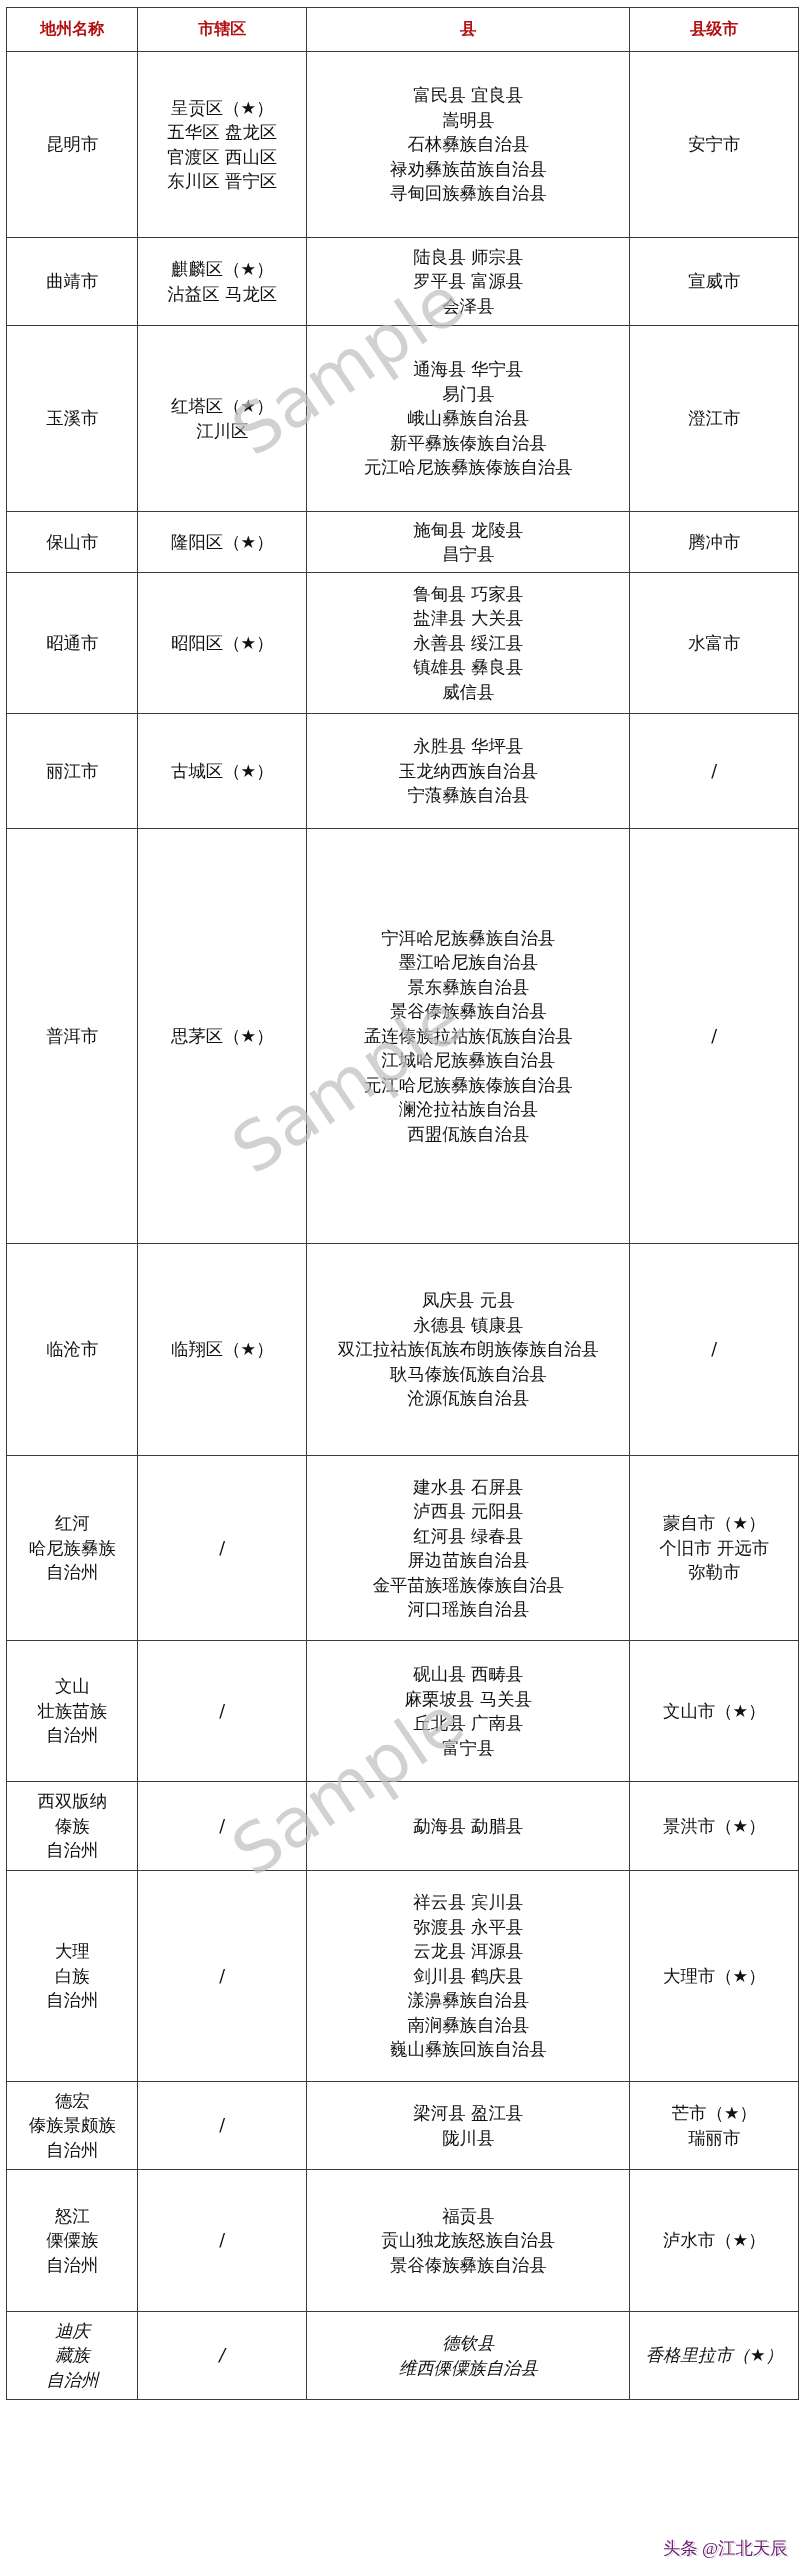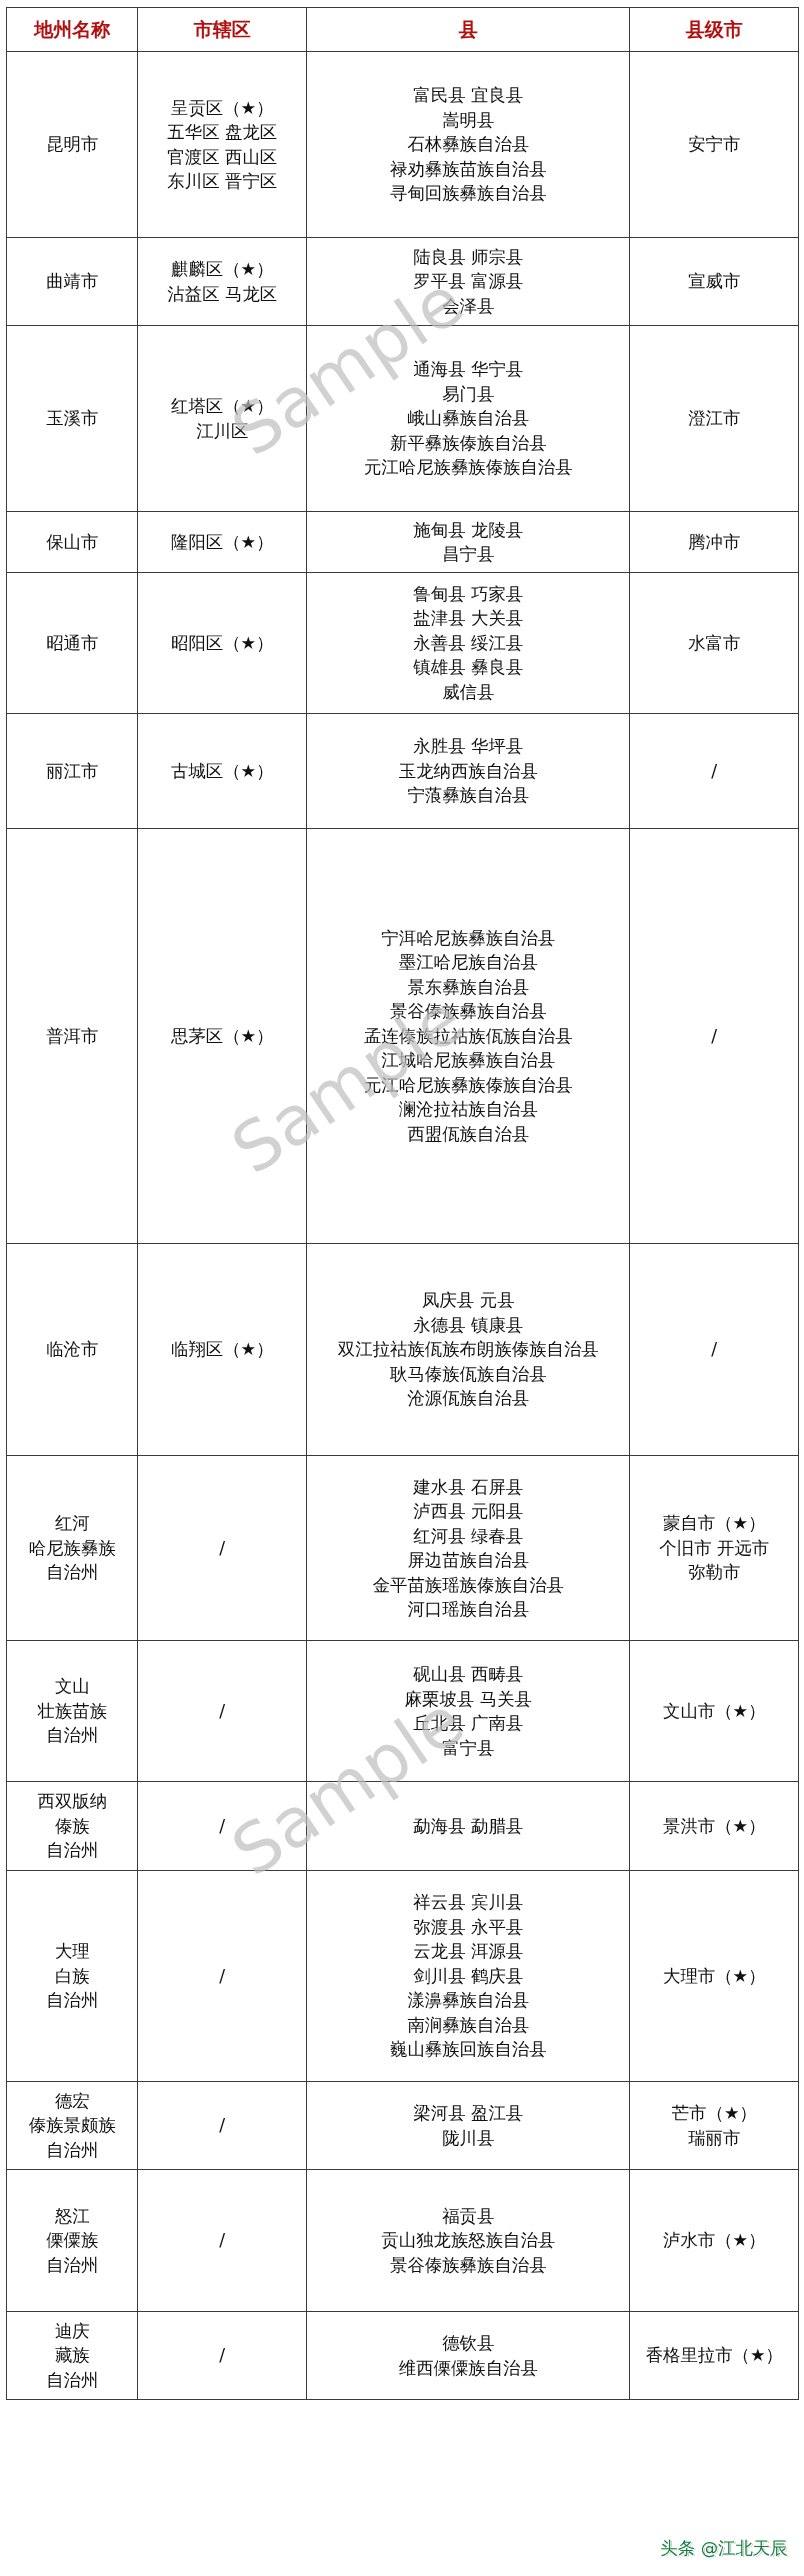--- a/index.html
+++ b/index.html
@@ -13,38 +13,39 @@
     border-collapse: collapse; table-layout: fixed;
     width: 791px;
   }
   #table td, #table th {
     border: 1.6px solid #3a3a3a;
     text-align: center; vertical-align: middle;
     padding: 0 3.2px; box-sizing: border-box;
     font-size: 17.4px; line-height: 24.5px; font-weight: normal;
   }
   #table th {
-    color: #b30f0f; font-weight: bold; font-size: 19px; height: 44px;
+    color: #b30f0f; font-weight: bold; font-size: 16px; height: 44px;
   }
   .col1 { width: 131px; }
   .col2 { width: 169px; }
   .col3 { width: 323px; }
   .col4 { width: 169px; }
   .line { display: block; white-space: nowrap; }
   .watermark {
     position: absolute; font-family: "DejaVu Sans", sans-serif;
     font-size: 68px; color: rgba(190,190,190,0.7);
     transform: translate(-50%, -50%) rotate(-34deg);
     pointer-events: none; white-space: nowrap; letter-spacing: 0.8px;
   }
   #footer-credit {
     position: absolute; right: 17.4px; top: 2536px;
-    font-size: 17.4px; color: #15803d;
+    font-size: 17.4px; color: #701a75;
     text-shadow: 0.8px 0.8px 0 #fff, -0.8px -0.8px 0 #fff, 1.6px 0.8px 0 #bbb;
     white-space: nowrap;
+    font-family: Liberation Serif, serif;
   }
 </style>
 </head>
 <body>
 
 <table id="table">
   <colgroup>
     <col class="col1">
       <col class="col2">
       <col class="col3">
@@ -314,21 +315,21 @@
         </td>
         <td>
           <span class="line">福贡县</span>
           <span class="line">贡山独龙族怒族自治县</span>
           <span class="line">景谷傣族彝族自治县</span>
         </td>
         <td>
           <span class="line">泸水市（★）</span>
         </td>
       </tr>
-      <tr style="height: 88px;">
+      <tr style="height: 88px; font-style: italic;">
         <td>
           <span class="line">迪庆</span>
           <span class="line">藏族</span>
           <span class="line">自治州</span>
         </td>
         <td>
           <span class="line">/</span>
         </td>
         <td>
           <span class="line">德钦县</span>

